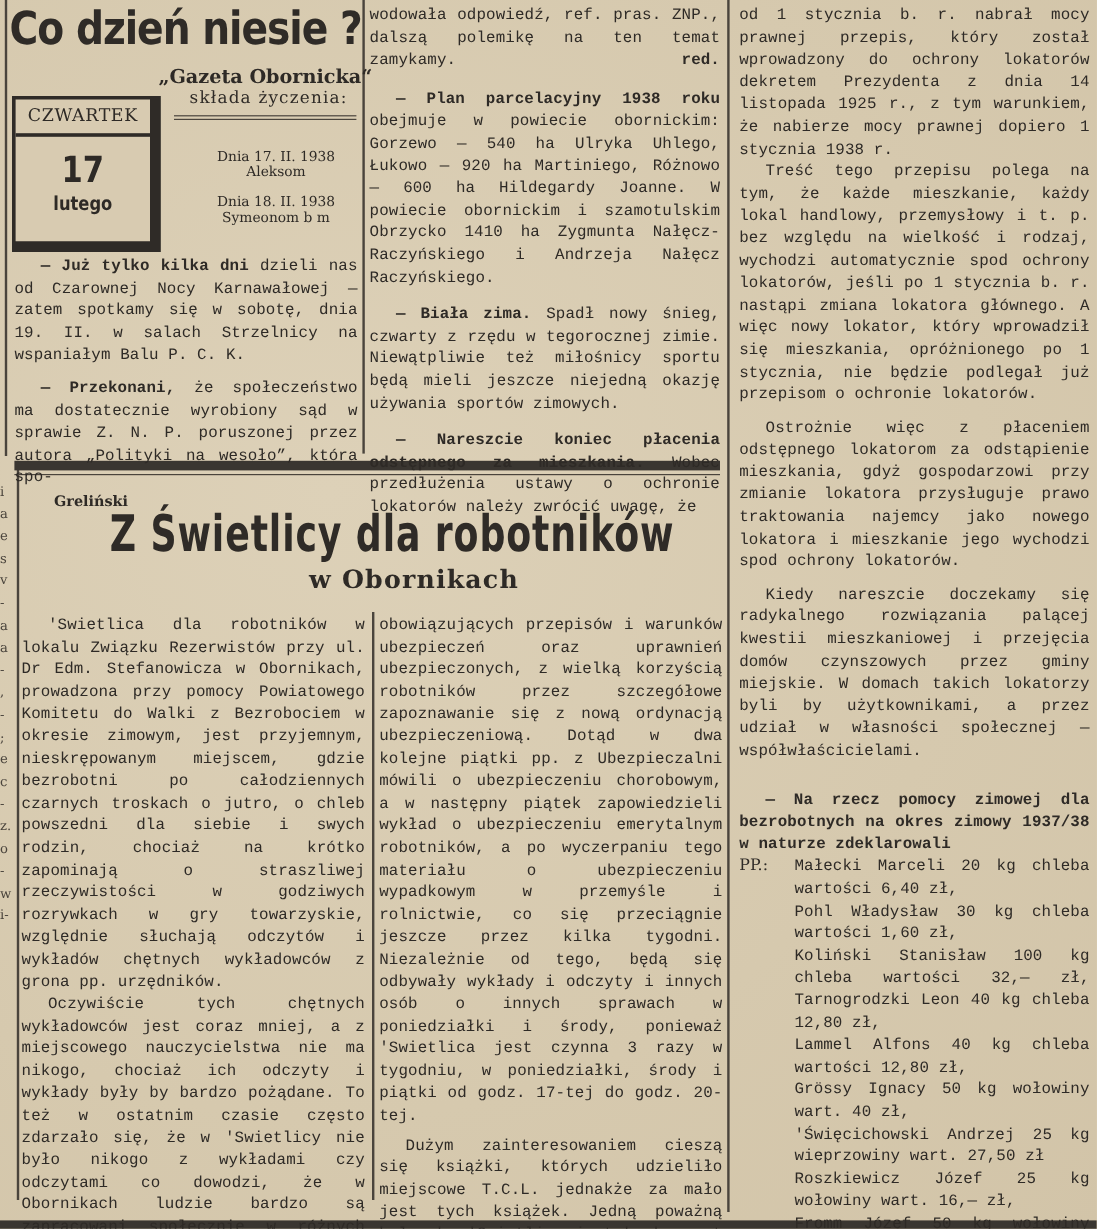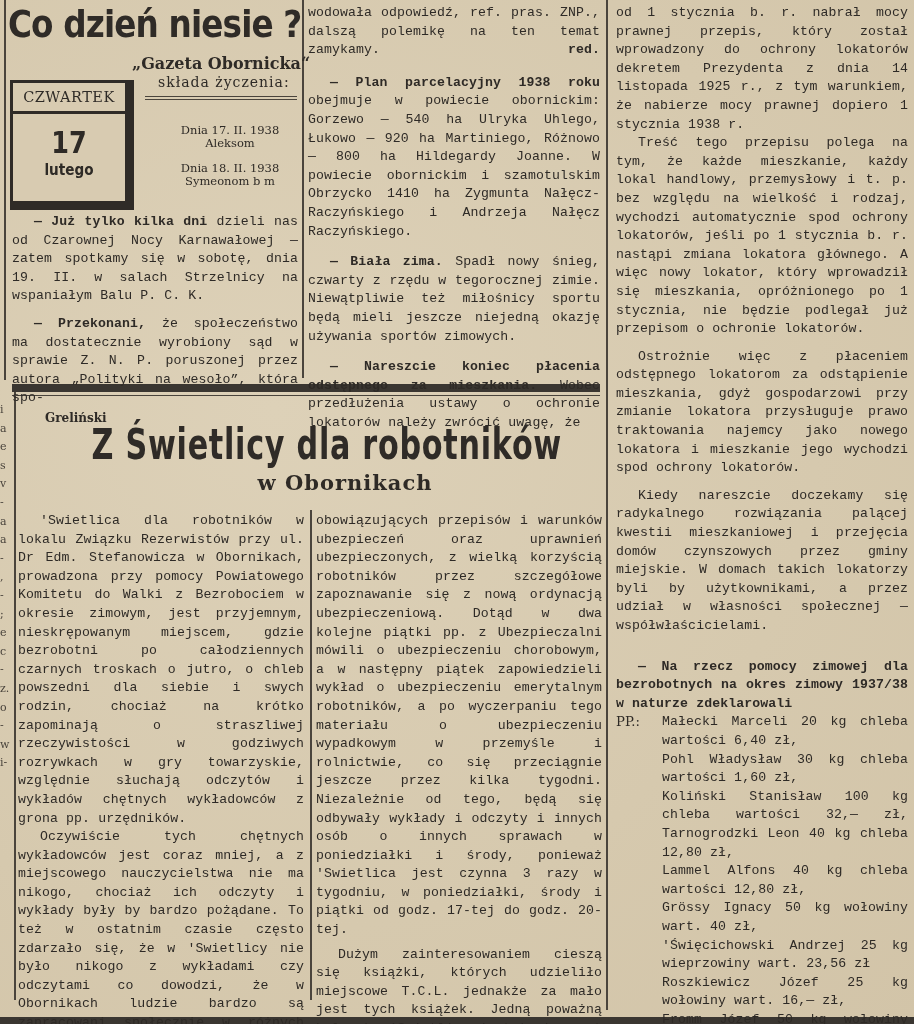--- a/index.html
+++ b/index.html
@@ -89,21 +89,21 @@
 
 <div class="col" style="left:12px;top:213px;width:286px;">
   <p class="ind"><span class="b">— Już tylko kilka dni</span><span> dzieli nas od Czarownej Nocy Karnawałowej — zatem spotkamy się w sobotę, dnia 19. II. w salach Strzelnicy na wspaniałym Balu P. C. K.</span></p>
   <div class="spacer"></div>
   <p class="ind"><span class="b">— Przekonani,</span><span> że społeczeństwo ma dostatecznie wyrobiony sąd w sprawie Z. N. P. poruszonej przez autora „Polityki na wesoło”, która spo-</span></p>
 </div>
 
 <div class="col" style="left:308px;top:4px;width:292px;">
   <p><span>wodowała odpowiedź, ref. pras. ZNP., dalszą polemikę na ten temat zamykamy.</span> <span style="float:right" class="b">red.</span></p>
   <div class="spacer" style="height:14px"></div>
-  <p class="ind"><span class="b">— Plan parcelacyjny 1938 roku</span><span> obejmuje w powiecie obornickim: Gorzewo — 540 ha Ulryka Uhlego, Łukowo — 920 ha Martiniego, Różnowo — 800 ha Hildegardy Joanne. W powiecie obornickim i szamotulskim Obrzycko 1410 ha Zygmunta Nałęcz-Raczyńskiego i Andrzeja Nałęcz Raczyńskiego.</span></p>
+  <p class="ind"><span class="b">— Plan parcelacyjny 1938 roku</span><span> obejmuje w powiecie obornickim: Gorzewo — 540 ha Ulryka Uhlego, Łukowo — 920 ha Martiniego, Różnowo — 600 ha Hildegardy Joanne. W powiecie obornickim i szamotulskim Obrzycko 1410 ha Zygmunta Nałęcz-Raczyńskiego i Andrzeja Nałęcz Raczyńskiego.</span></p>
   <div class="spacer" style="height:12px"></div>
   <p class="ind"><span class="b">— Biała zima.</span><span> Spadł nowy śnieg, czwarty z rzędu w tegorocznej zimie. Niewątpliwie też miłośnicy sportu będą mieli jeszcze niejedną okazję używania sportów zimowych.</span></p>
   <div class="spacer" style="height:12px"></div>
   <p class="ind"><span class="b">— Nareszcie koniec płacenia odstępnego za mieszkania.</span><span> Wobec przedłużenia ustawy o ochronie lokatorów należy zwrócić uwagę, że</span></p>
 </div>
 
 <div class="col" style="left:616px;top:4px;width:292px;">
   <p>od 1 stycznia b. r. nabrał mocy prawnej przepis, który został wprowadzony do ochrony lokatorów dekretem Prezydenta z dnia 14 listopada 1925 r., z tym warunkiem, że nabierze mocy prawnej dopiero 1 stycznia 1938 r.</p>
   <p class="ind">Treść tego przepisu polega na tym, że każde mieszkanie, każdy lokal handlowy, przemysłowy i t. p. bez względu na wielkość i rodzaj, wychodzi automatycznie spod ochrony lokatorów, jeśli po 1 stycznia b. r. nastąpi zmiana lokatora głównego. A więc nowy lokator, który wprowadził się mieszkania, opróżnionego po 1 stycznia, nie będzie podlegał już przepisom o ochronie lokatorów.</p>
   <div class="spacer"></div>
@@ -112,21 +112,21 @@
   <p class="ind">Kiedy nareszcie doczekamy się radykalnego rozwiązania palącej kwestii mieszkaniowej i przejęcia domów czynszowych przez gminy miejskie. W domach takich lokatorzy byli by użytkownikami, a przez udział w własności społecznej — współwłaścicielami.</p>
   <div class="spacer" style="height:22px"></div>
   <p class="ind b">— Na rzecz pomocy zimowej dla bezrobotnych na okres zimowy 1937/38 w naturze zdeklarowali</p>
   <div class="list" style="position:relative;">
     <span style="position:absolute;left:0;top:0;">PP.:</span>
     <p class="it">Małecki Marceli 20 kg chleba wartości 6,40 zł,</p>
     <p class="it">Pohl Władysław 30 kg chleba wartości 1,60 zł,</p>
     <p class="it">Koliński Stanisław 100 kg chleba wartości 32,— zł, Tarnogrodzki Leon 40 kg chleba 12,80 zł,</p>
     <p class="it">Lammel Alfons 40 kg chleba wartości 12,80 zł,</p>
     <p class="it">Grössy Ignacy 50 kg wołowiny wart. 40 zł,</p>
-    <p class="it">'Święcichowski Andrzej 25 kg wieprzowiny wart. 23,56 zł</p>
+    <p class="it">'Święcichowski Andrzej 25 kg wieprzowiny wart. 27,50 zł</p>
     <p class="it">Roszkiewicz Józef 25 kg wołowiny wart. 16,— zł,</p>
     <p class="it">Fromm Józef 50 kg wołowiny wart. 40,— zł</p>
     <p class="it">Klemp Kurt 15 kg wieprzowiny wart. 16,50 zł,</p>
 
   </div>
 </div>
 
 <div class="byline">Greliński</div>
 <div class="art-title"><span>Z Świetlicy dla robotników</span></div>
 <div class="art-sub">w Obornikach</div>

